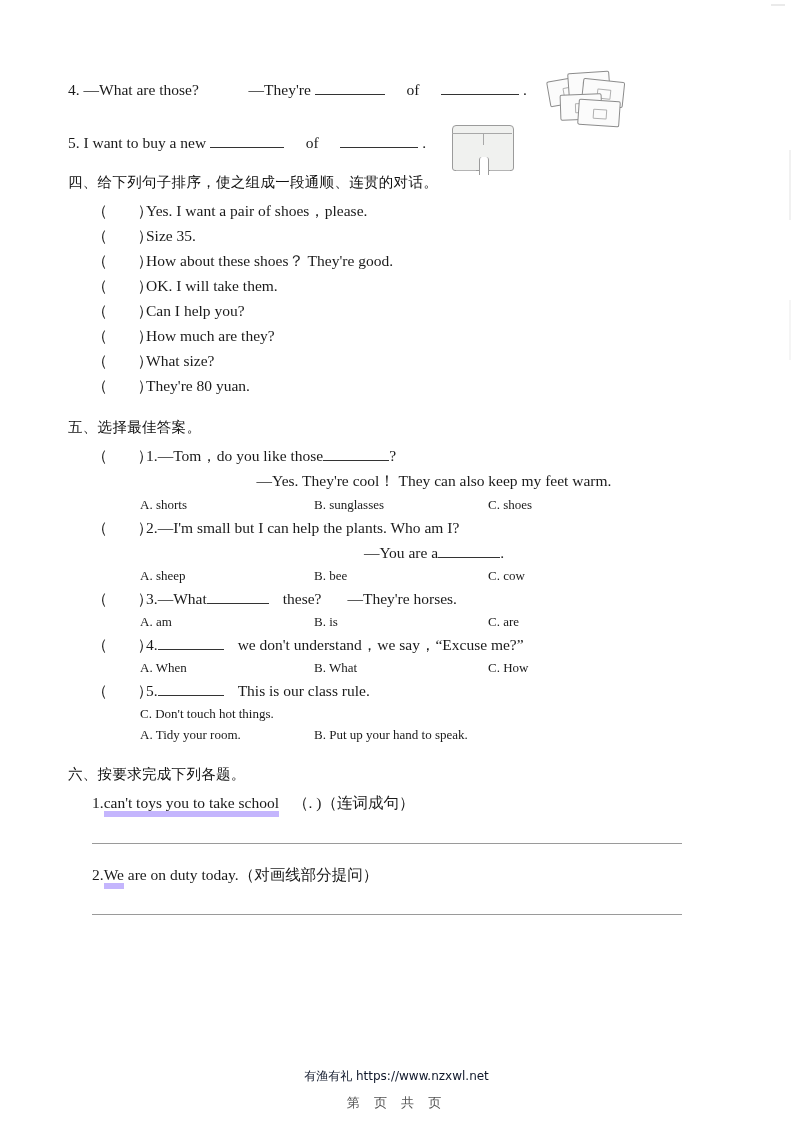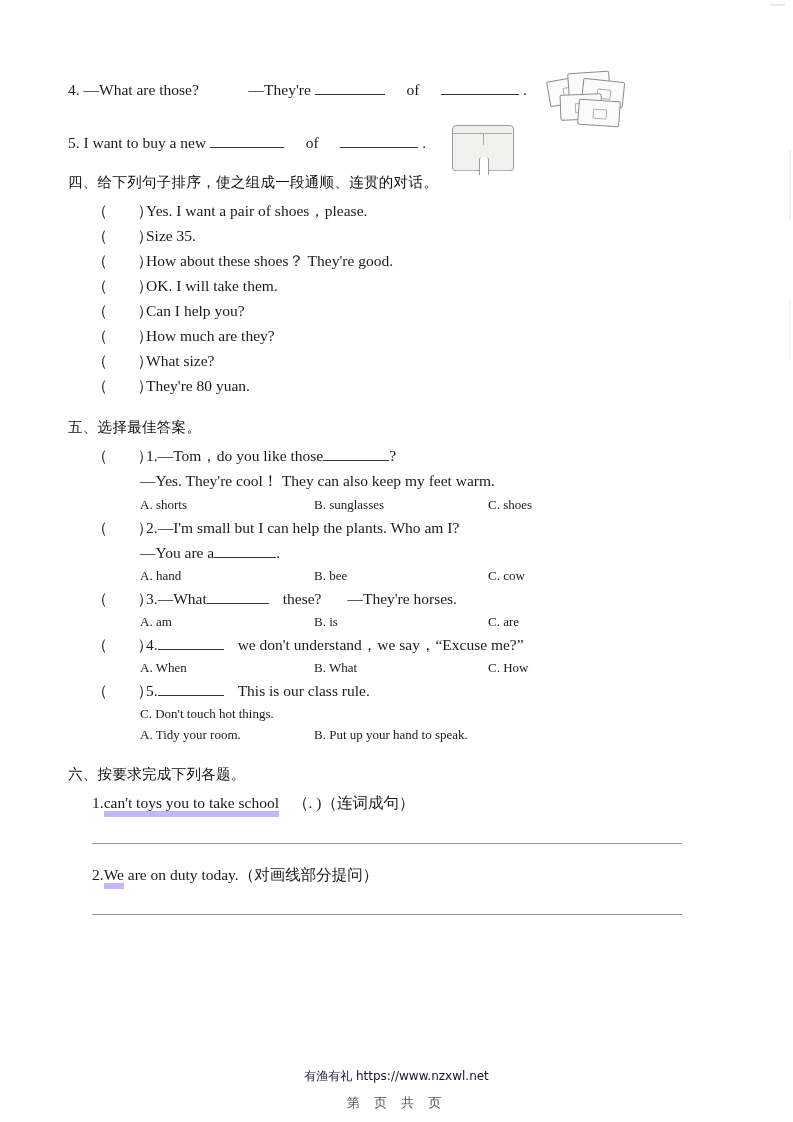--- a/index.html
+++ b/index.html
@@ -82,20 +82,21 @@
     display: inline-block;
   }
   .cw1 { width: 174px; }
   .cw2 { width: 174px; }
 
   .sub-row {
     font-size: 15.5px;
     line-height: 1.62;
     padding-left: 72px;
     white-space: nowrap;
+    text-align: center;
   }
 
   .write-line {
     border-bottom: 1px solid #9a9a9a;
     height: 1px;
     margin: 26px 0 0 24px;
     width: 590px;
   }
 
   .footer-url {
@@ -287,21 +288,21 @@
       <span class="c cw1">A. shorts</span><span class="c cw2">B. sunglasses</span><span class="c">C. shoes</span>
     </div>
 
     <div class="paren-row">
       <span class="paren">（<span class="open"></span>）</span><span>2.</span><span>—I'm small but I can help the plants. Who am I?</span>
     </div>
     <div class="sub-row">
       <span>—You are a</span><span class="blank" style="width:62px;"></span><span>.</span>
     </div>
     <div class="choice-row">
-      <span class="c cw1">A. hand</span><span class="c cw2">B. bee</span><span class="c">C. cow</span>
+      <span class="c cw1">A. sheep</span><span class="c cw2">B. bee</span><span class="c">C. cow</span>
     </div>
 
     <div class="paren-row">
       <span class="paren">（<span class="open"></span>）</span><span>3.</span><span>—What</span><span class="blank" style="width:62px;"></span><span class="sp-sm"></span><span>these?</span><span class="sp-md"></span><span>—They're horses.</span>
     </div>
     <div class="choice-row">
       <span class="c cw1">A. am</span><span class="c cw2">B. is</span><span class="c">C. are</span>
     </div>
 
     <div class="paren-row">

